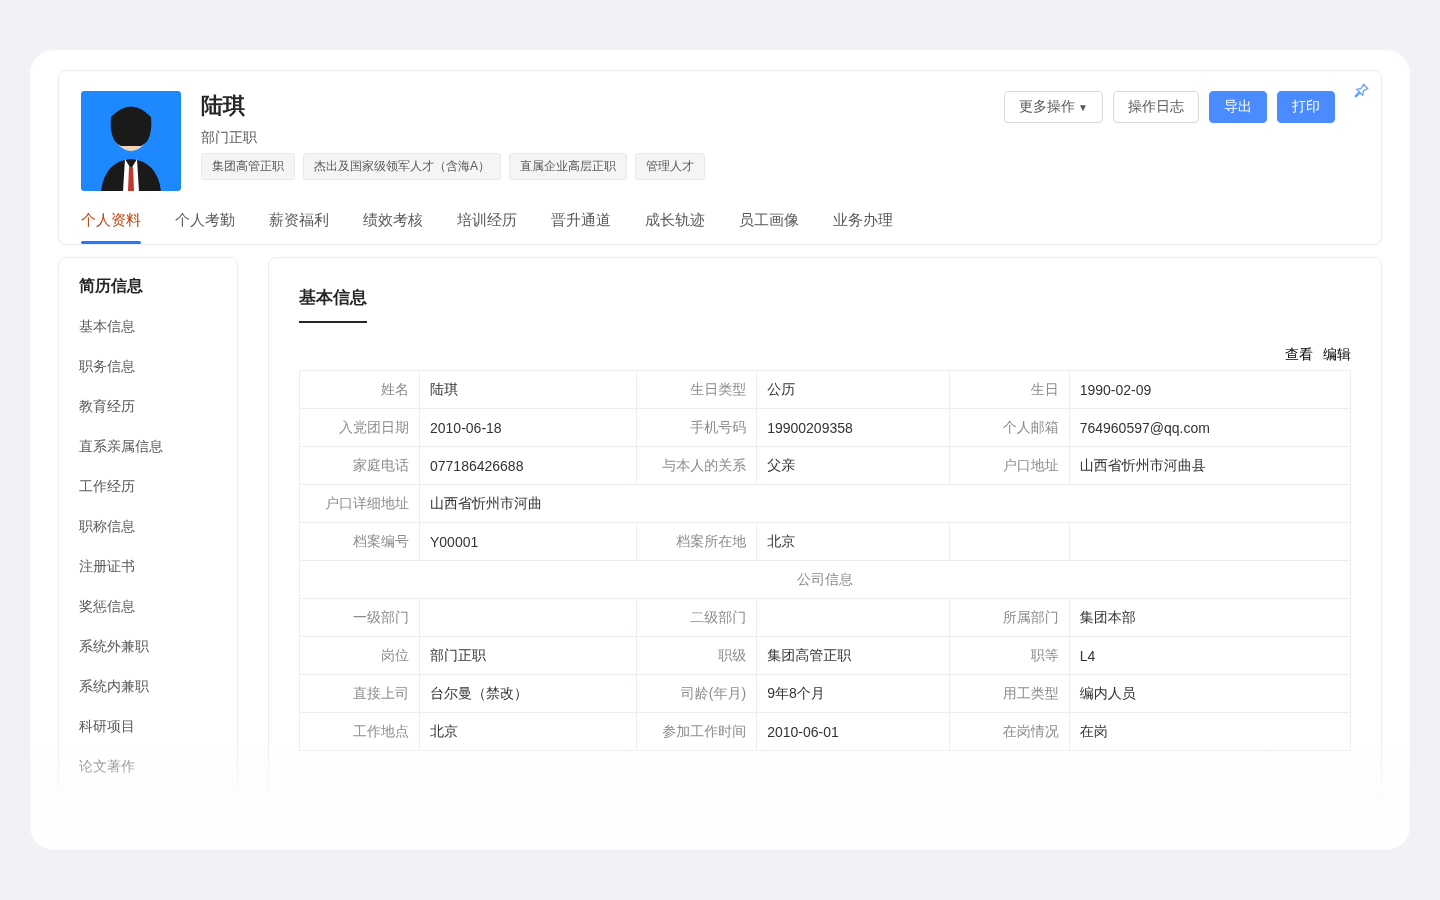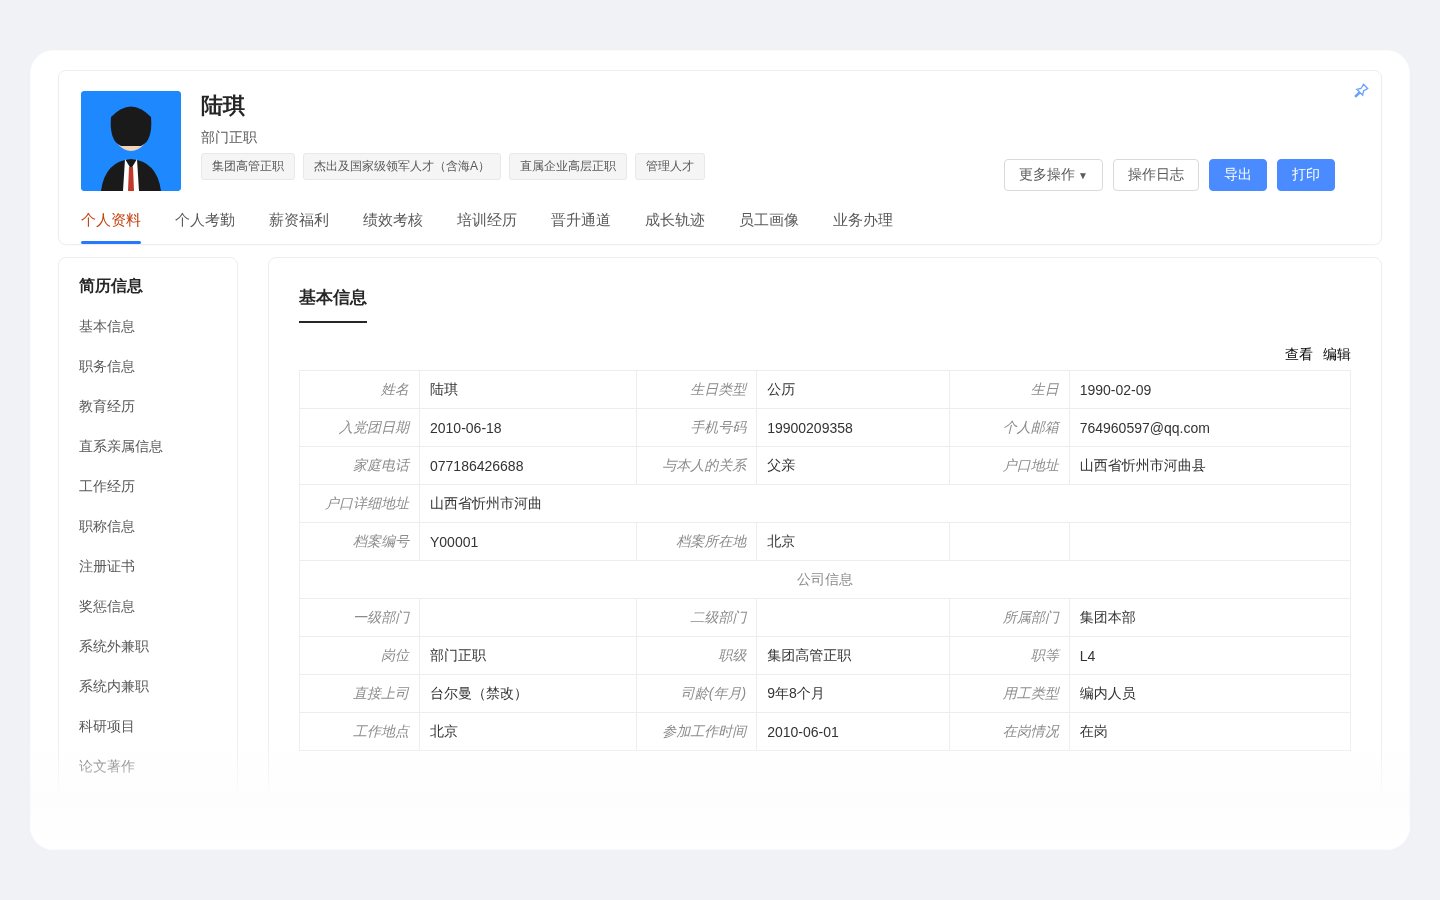--- a/index.html
+++ b/index.html
@@ -11,40 +11,40 @@
     .pin { position:absolute; top:10px; right:10px; width:20px; height:20px; color:#6aa1ff; cursor:pointer; }
     .header-row { display:flex; gap:20px; }
     .avatar { width:100px; height:100px; border-radius:4px; background:#1e88ff; display:flex; align-items:center; justify-content:center; flex-shrink:0; overflow:hidden; }
     .avatar svg { width:100%; height:100%; }
     .header-info { flex:1; }
     .name { font-size:22px; font-weight:600; color:#262626; margin-bottom:8px; }
     .subtitle { font-size:14px; color:#595959; margin-bottom:6px; }
     .org { font-size:14px; color:#8c8c8c; margin-bottom:14px; }
     .tags { display:flex; gap:8px; flex-wrap:wrap; }
     .tag { font-size:12px; color:#595959; background:#f5f5f5; border:1px solid #e8e8e8; padding:4px 10px; border-radius:3px; }
-    .header-actions { display:flex; gap:10px; align-items:flex-end; padding-right:24px; }
+    .header-actions { display:flex; gap:10px; align-items:flex-start; padding-right:24px; }
     .btn { font-size:14px; padding:6px 14px; border-radius:4px; border:1px solid #d9d9d9; background:#fff; color:#595959; cursor:pointer; }
     .btn-primary { background:#4a8cff; border-color:#4a8cff; color:#fff; }
     .caret { font-size:10px; margin-left:3px; }
     .tabs { display:flex; gap:34px; margin-top:20px; border-top:0; }
     .tab { font-size:15px; color:#595959; padding:0 0 14px; cursor:pointer; position:relative; }
     .tab.active { color:#c2410c; font-weight:500; }
     .tab.active::after { content:''; position:absolute; bottom:0; left:0; right:0; height:3px; background:#2878ff; border-radius:2px; }
     .body { display:flex; gap:30px; }
     .sidebar { width:180px; background:#fff; border:1px solid #ebedf0; border-radius:8px; padding:18px 0; height:fit-content; }
     .sidebar-title { font-size:16px; font-weight:600; color:#262626; padding:0 20px 10px; }
     .side-item { font-size:14px; color:#595959; padding:11px 20px; cursor:pointer; }
     .main { flex:1; background:#fff; border:1px solid #ebedf0; border-radius:8px; padding:28px 30px 0; }
     .section-title { font-size:17px; font-weight:600; color:#262626; padding-bottom:12px; border-bottom:2px solid #262626; display:inline-block; margin-bottom:4px; }
     .section-title-wrap { border-bottom:1px solid transparent; }
     .actions-row { display:flex; justify-content:flex-end; gap:10px; margin:18px 0 6px; }
     .link { color:#000000; font-size:14px; cursor:pointer; }
     table { width:100%; border-collapse:collapse; }
     td { border:1px solid #ebedf0; font-size:14px; height:38px; }
-    td.lab { width:120px; text-align:right; padding-right:10px; color:#8c8c8c; background:#fff;font-style:italic; }
+    td.lab { width:120px; text-align:right; padding-right:10px; color:#8c8c8c; background:#fff; }
     td.val { padding-left:10px; color:#333; }
     td.full { text-align:center; color:#8c8c8c; background:#fff; }
   </style>
 </head>
 <body>
 
 <div class="outer">
   <div class="card">
     <div class="pin">
       <svg viewBox="0 0 24 24" fill="none" stroke="currentColor" stroke-width="1.6">

